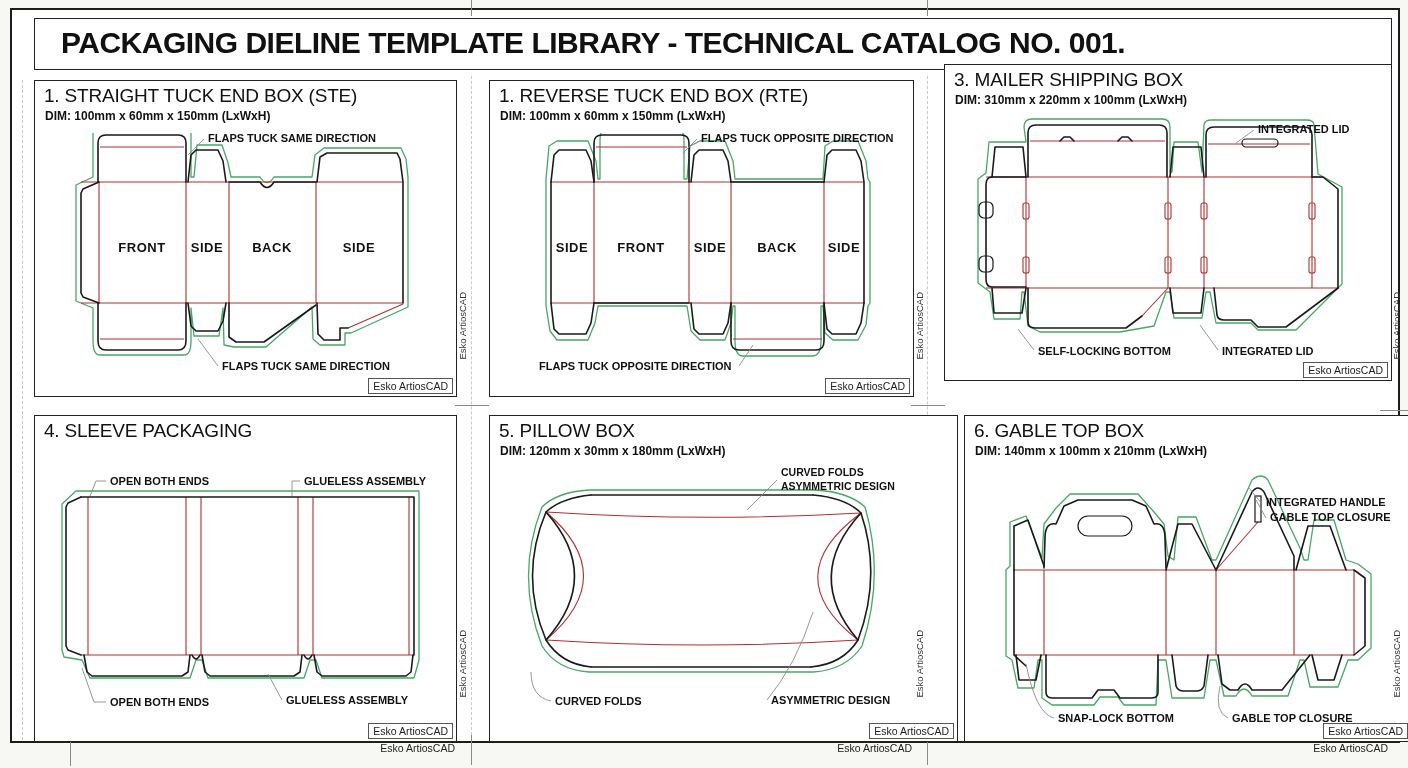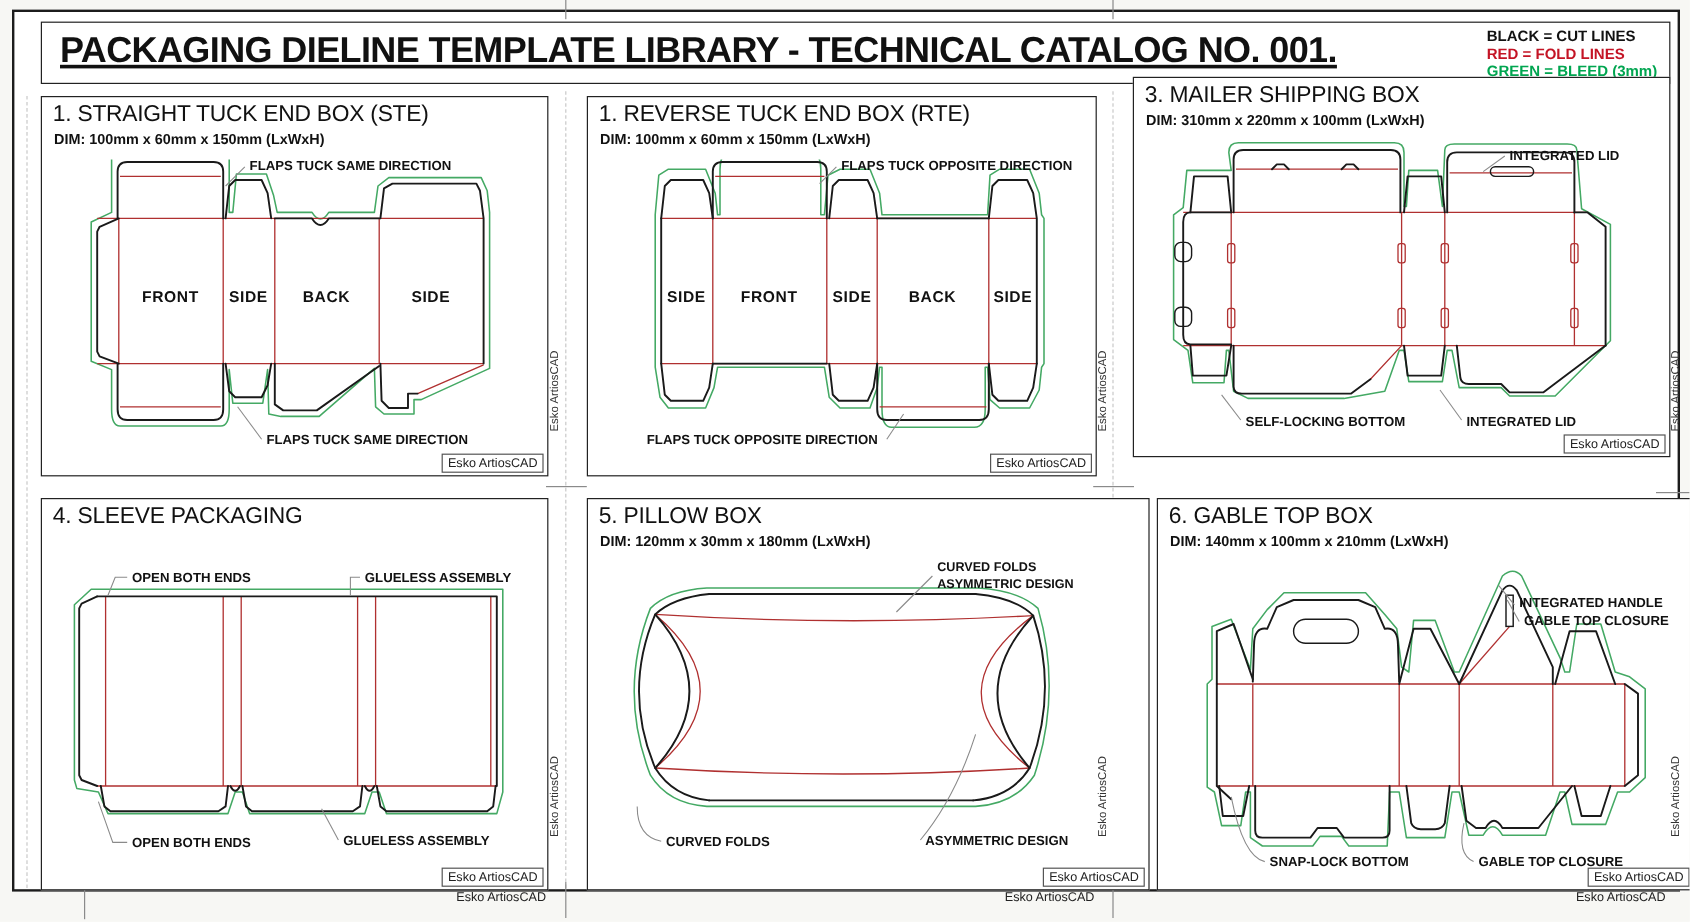--- a/index.html
+++ b/index.html
@@ -4,21 +4,21 @@
 <style>
   html,body{margin:0;padding:0;background:#f7f7f4;}
   body{width:1408px;height:768px;position:relative;overflow:hidden;
        font-family:"Liberation Sans",sans-serif;color:#111;}
   .abs{position:absolute;}
   .sheet-border{left:10px;top:8px;width:1386px;height:731px;border:2px solid #1c1c1c;background:#fff;}
   .guide-v{width:0;border-left:1px dashed #c9c9c9;}
   .tick-v{width:1px;background:#8a8a8a;}
   .tick-h{height:1px;background:#8a8a8a;}
   .titlebar{left:34px;top:18px;width:1356px;height:50px;border:1.5px solid #222;background:#fff;}
-  .main-title{position:absolute;left:15px;top:7px;font-size:30px;font-weight:700;letter-spacing:-0.5px;white-space:nowrap;text-decoration:underline;}
+  .main-title{position:absolute;left:26px;top:7px;font-size:30px;font-weight:700;letter-spacing:-0.5px;white-space:nowrap;}
   .legend{position:absolute;right:10px;top:4px;text-align:left;font-size:12.5px;font-weight:700;line-height:14.5px;white-space:nowrap;}
   .panel{border:1.6px solid #222;background:#fff;}
   .p-title{position:absolute;left:9px;top:4px;font-size:19px;letter-spacing:-0.2px;white-space:nowrap;}
   .p-dim{position:absolute;left:10px;top:28px;font-size:12px;font-weight:700;white-space:nowrap;}
   .esko-box{position:absolute;right:3px;bottom:2px;border:1px solid #555;background:#fff;
             padding:0 4px;font-size:10.5px;color:#222;line-height:14px;}
   .vbrand{position:absolute;font-size:9.5px;color:#333;writing-mode:vertical-rl;
           transform:rotate(180deg);white-space:nowrap;}
   .mbrand{position:absolute;font-size:10.5px;color:#222;text-align:right;width:110px;}
   svg{position:absolute;left:1px;}
@@ -43,25 +43,20 @@
 <div class="abs tick-v" style="left:927px;top:0;height:16px;"></div>
 <div class="abs tick-v" style="left:471px;top:735px;height:30px;"></div>
 <div class="abs tick-v" style="left:927px;top:735px;height:30px;"></div>
 <div class="abs tick-v" style="left:70px;top:740px;height:26px;"></div>
 <div class="abs tick-h" style="left:455px;top:405px;width:34px;"></div>
 <div class="abs tick-h" style="left:911px;top:405px;width:34px;"></div>
 <div class="abs tick-h" style="left:1380px;top:410px;width:28px;"></div>
 
 <header class="abs titlebar">
   <div class="main-title">PACKAGING DIELINE TEMPLATE LIBRARY - TECHNICAL CATALOG NO. 001.</div>
-  <div class="legend">
-    <div style="color:#111111">BLACK = CUT LINES</div>
-    <div style="color:#c41425">RED = FOLD LINES</div>
-    <div style="color:#00a550">GREEN = BLEED (3mm)</div>
-  </div>
 </header>
 
 <section class="abs panel" style="left:34px;top:80px;width:421px;height:315px;">
   <div class="p-title">1. STRAIGHT TUCK END BOX (STE)</div>
   <div class="p-dim">DIM: 100mm x 60mm x 150mm (LxWxH)</div>
   <svg style="top:52px;" width="416" height="259" viewBox="0 0 416 259">
     <path class="bleed" d="M57,44 L57,-3 Q57,-8 64,-8 L148,-8 Q155,-8 155,-3 L155,44 L158,44 L161,12 L186,12 L192,30 L195,44 L224,44 Q231,55 238,44 L276,44 L279,22 L288,15 L365,15 L370,26 L372,44 L372,174 L315,200 L309,200 L309,212 L284,212 L277,206 L276,174 L230,214 L198,214 L188,212 L187,175 L183,203 L158,203 L155,175 L155,208 Q155,222 148,222 L64,222 Q57,222 57,208 L57,175 L40,168 L40,52 Z"></path>
     <g>
       <path class="fold" d="M45,49 L367,49 M45,170 L367,170 M63,49 L63,170 M150,49 L150,170 M193,49 L193,170 M280,49 L280,170"></path>
       <path class="fold" d="M64,14 L148,14 M64,206 L148,206 M312,195 L367,171"></path>

